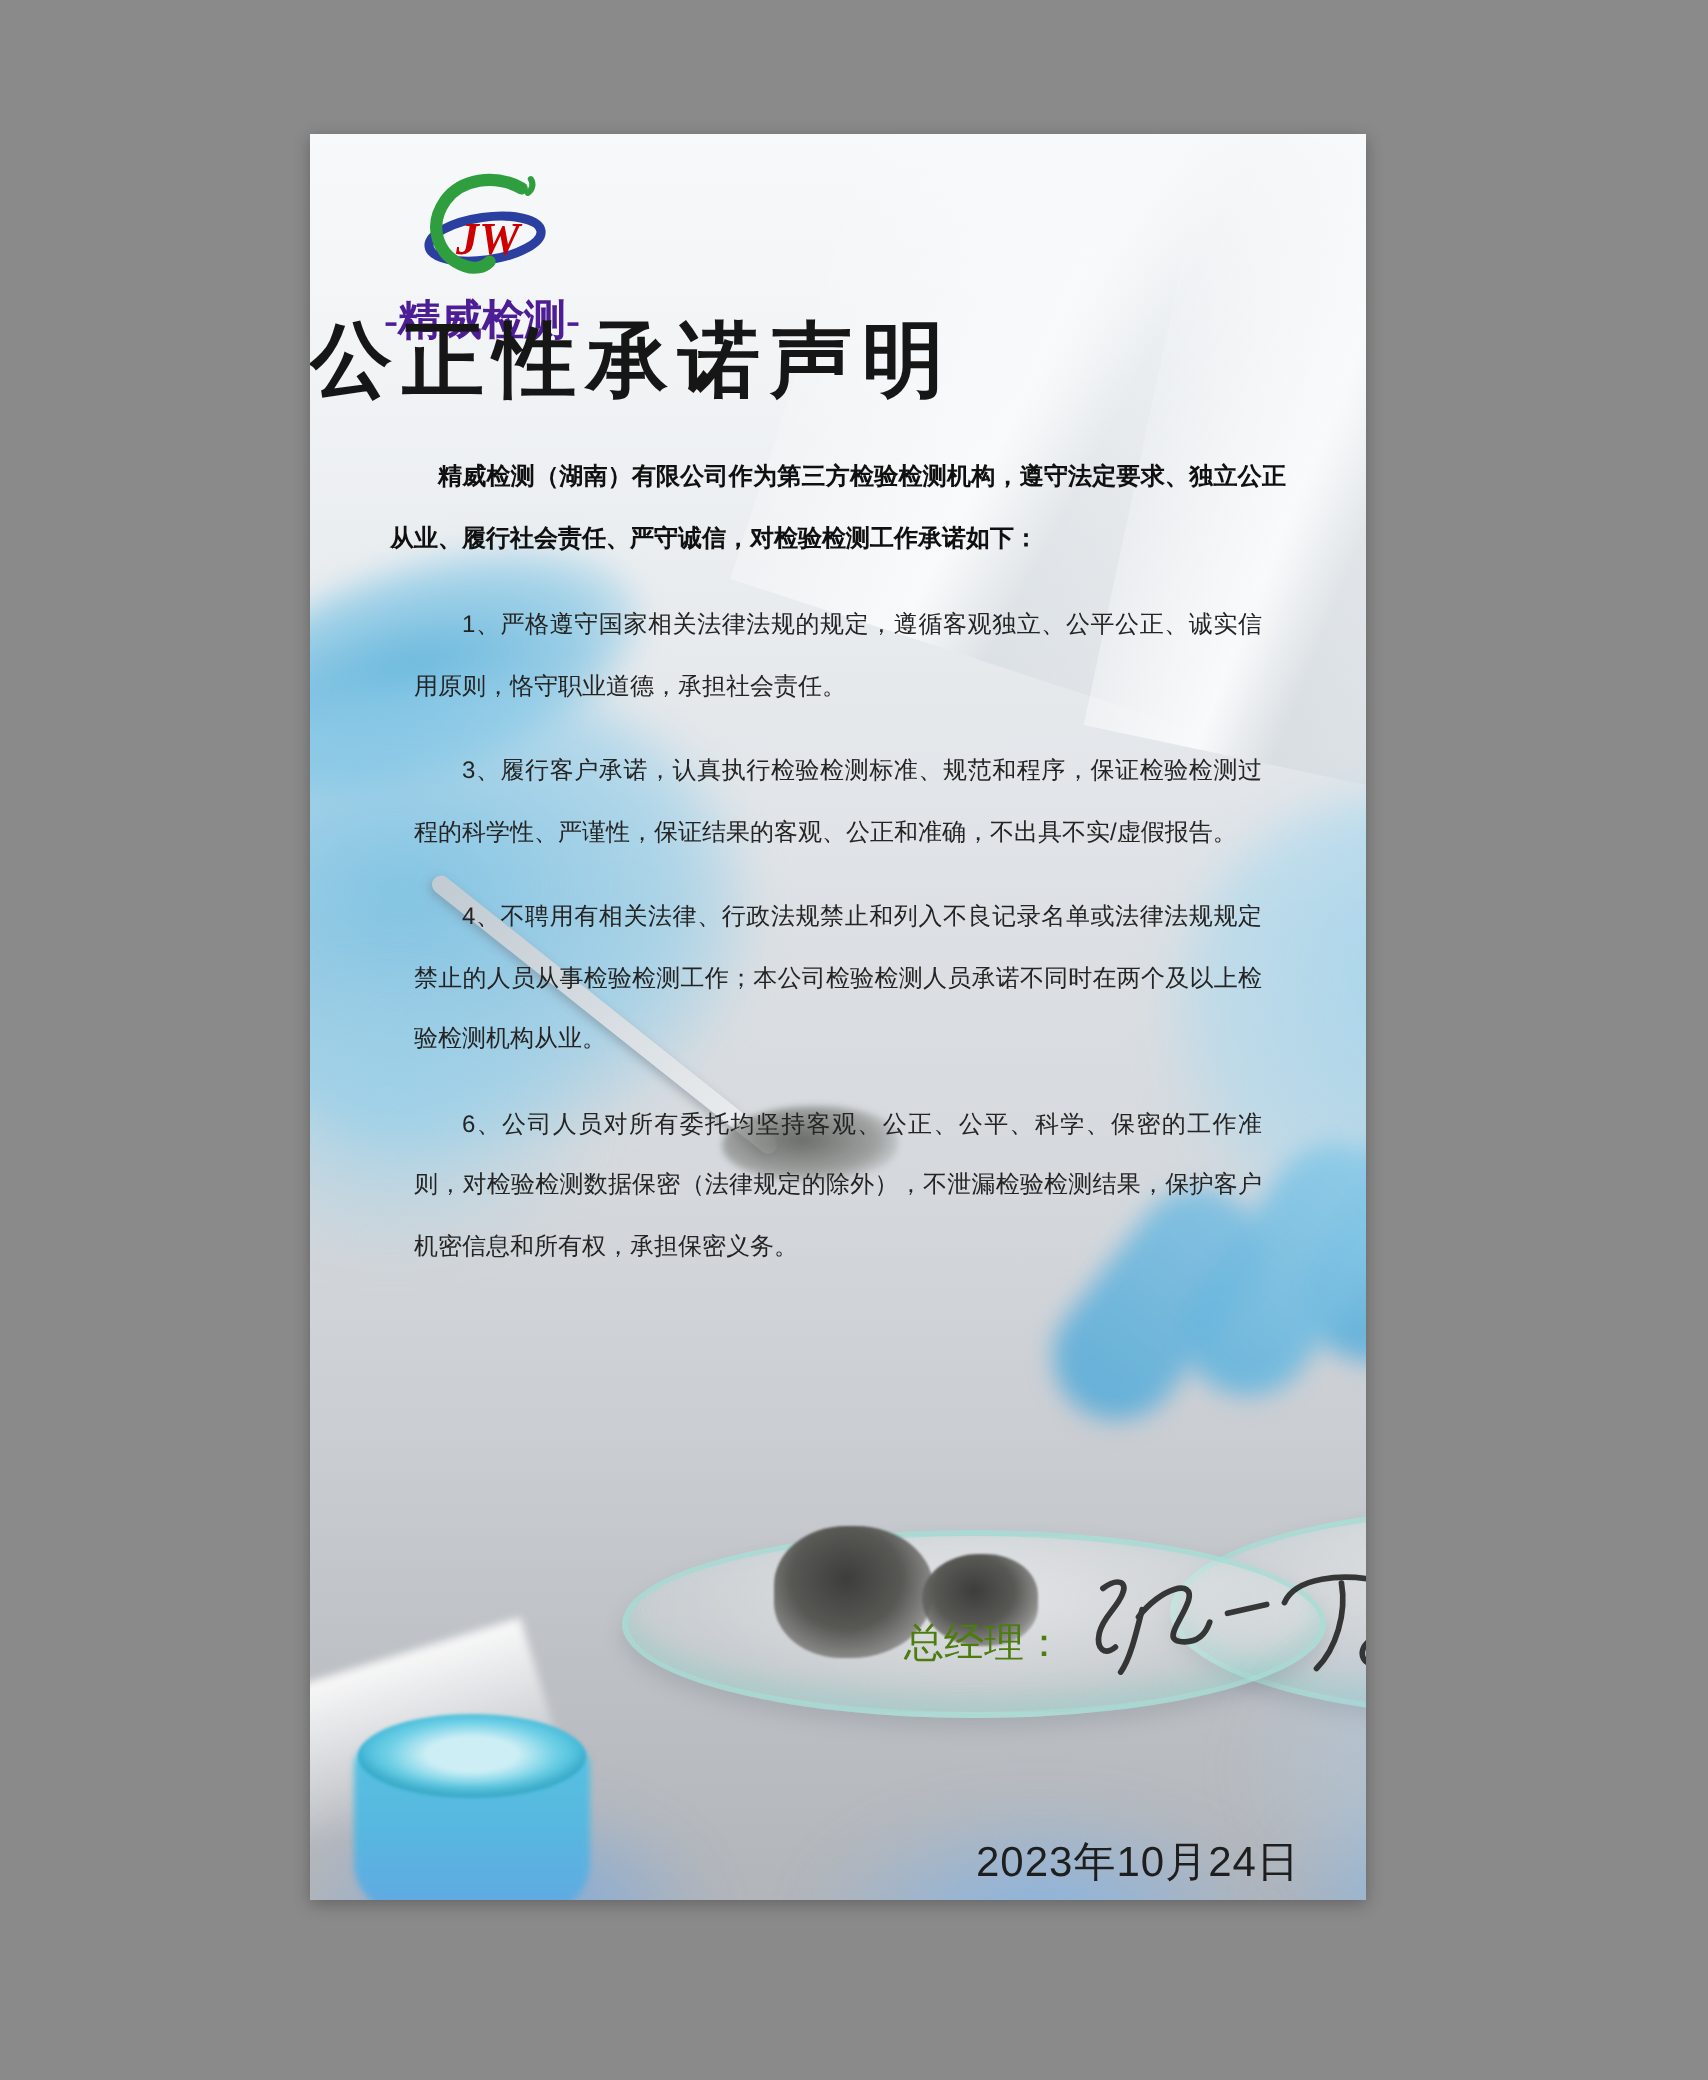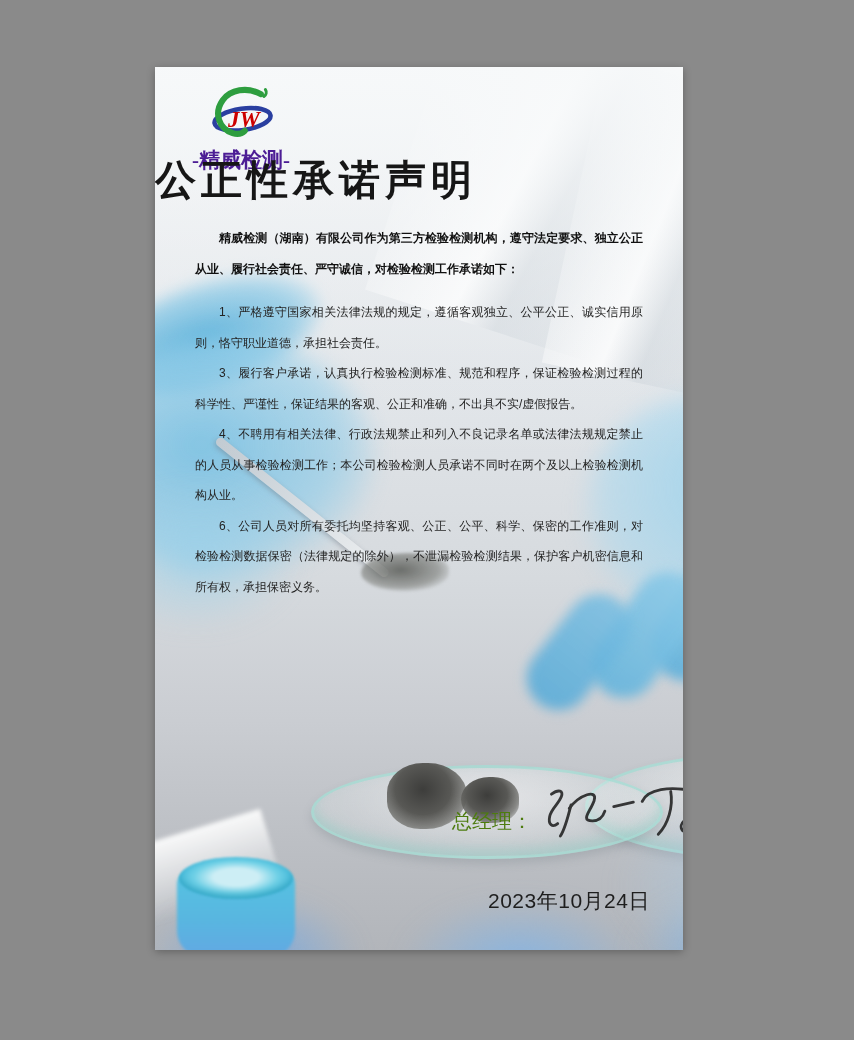--- a/index.html
+++ b/index.html
@@ -80,24 +80,24 @@
   .logo-block{position:absolute;left:30px;top:18px;width:112px;text-align:center;}
   .logo-svg{display:block;margin:0 auto;}
   .brand-name{font-family:"Liberation Serif","DejaVu Serif",serif;font-weight:bold;
     font-size:21px;color:#4c1d95;margin-top:3px;white-space:nowrap;}
   .page-title{position:absolute;left:0;top:86px;width:100%;text-align:left;
     font-family:"Liberation Serif","DejaVu Serif",serif;font-weight:bold;
     font-size:41px;letter-spacing:5px;color:#161616;}
   .doc-body{position:absolute;left:40px;right:40px;top:156px;
     font-size:12px;line-height:30.5px;color:#242424;text-align:justify;}
   .intro{margin:0 0 13px 0;text-indent:2em;font-weight:bold;color:#101010;}
-  .item{margin:0;text-indent:2em;}
+  .item{margin:12px;text-indent:2em;}
   .sig-label{position:absolute;left:297px;top:741px;font-size:20px;color:#4d7c0f;}
   .sig-svg{position:absolute;left:384px;top:712px;}
-  .date-line{position:absolute;left:333px;top:820px;font-size:21px;color:#1e1e1e;letter-spacing:.5px;}
+  .date-line{position:absolute;left:333px;top:850px;font-size:21px;color:#1e1e1e;letter-spacing:.5px;}
 </style>
 </head>
 <body>
 
 <div class="page">
 
   <div class="photo">
     <div class="bg-base"></div>
     <div class="fold fold1"></div>
     <div class="fold fold2"></div>

